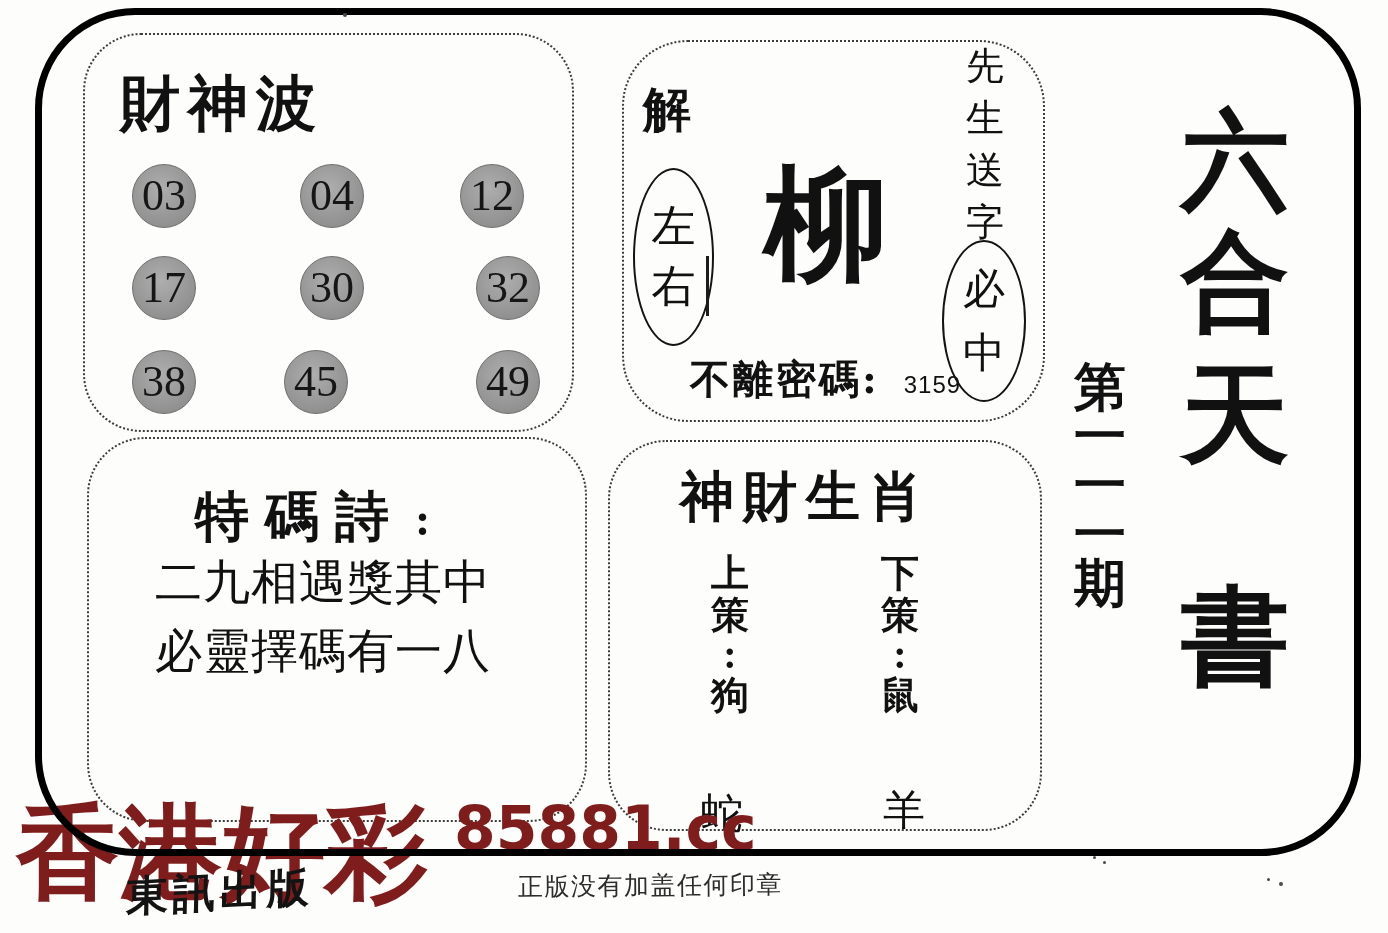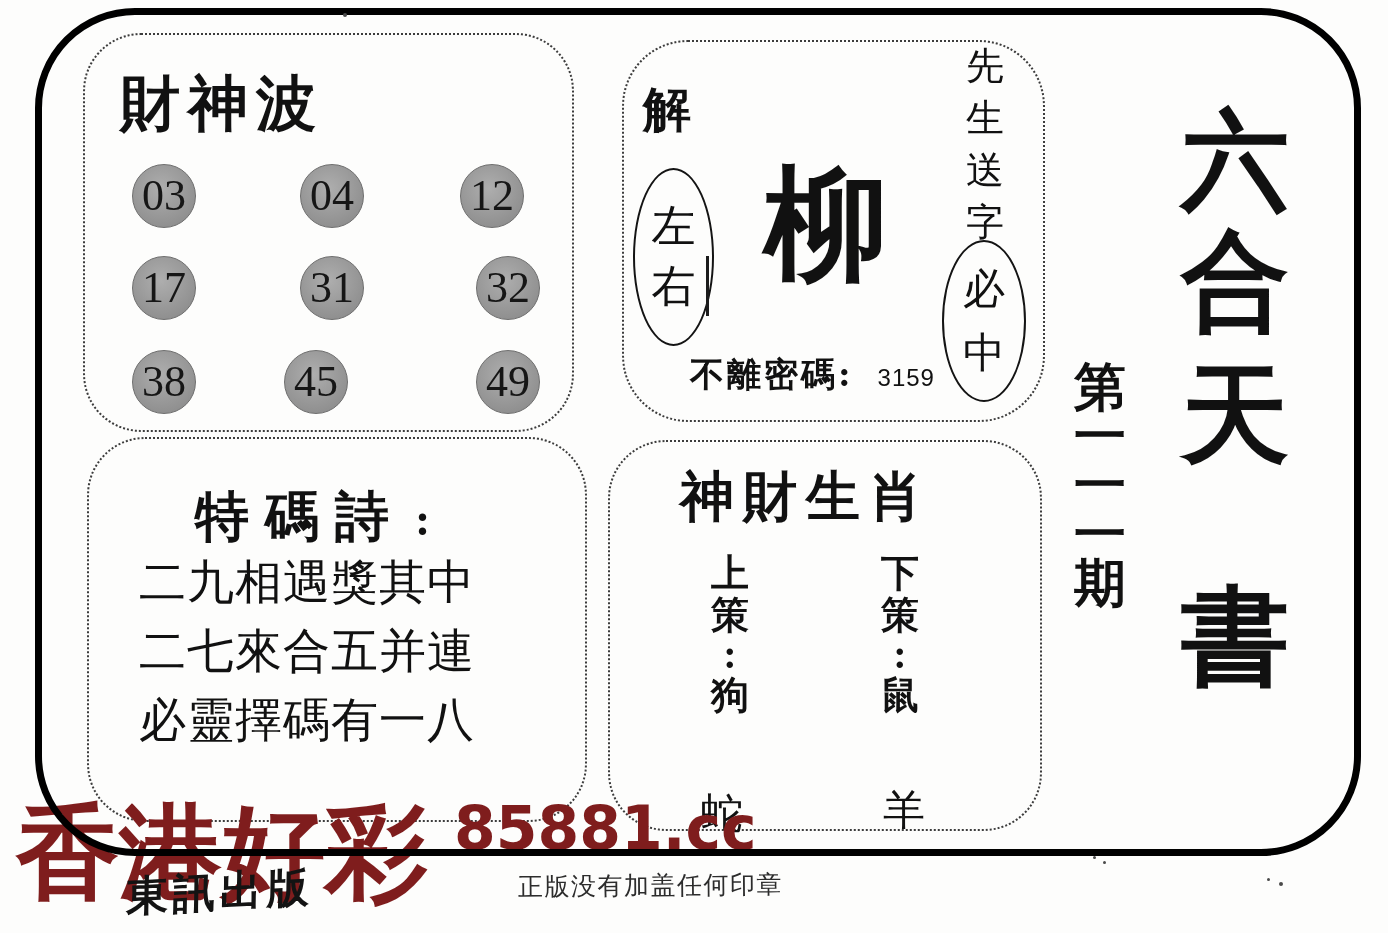--- a/index.html
+++ b/index.html
@@ -58,32 +58,32 @@
   .gift-col{
     left:962px;top:40px;width:46px;text-align:center;z-index:2;
     font-size:38px;line-height:52px;
   }
   .gift-col span{display:block;}
   .ellipse-must{left:942px;top:240px;width:80px;height:158px;gap:22px;z-index:3;background:transparent;}
   .ellipse-must span{font-size:42px;line-height:1;}
   .code-line{
     left:690px;top:352px;display:flex;align-items:baseline;z-index:2;
   }
-  .code-label{font-size:34px;font-weight:900;letter-spacing:3px;
+  .code-label{font-size:40px;font-weight:900;letter-spacing:3px;
     font-family:"DejaVu Serif",serif;}
   .code-value{font-size:24px;font-weight:500;margin-left:24px;letter-spacing:1px;
     font-family:"Liberation Sans",sans-serif;}
   
   .poem-title{left:175px;top:481px;display:flex;align-items:baseline;z-index:2;}
   .poem-title .t{font-size:54px;font-weight:900;letter-spacing:16px;
     font-family:"DejaVu Serif",serif;margin-left:20px;}
   .poem-title .c{font-size:46px;font-weight:900;margin-left:10px;}
   .poem-lines{left:139px;top:548px;z-index:2;font-size:47px;line-height:69px;
     font-weight:500;letter-spacing:1px;font-family:"Liberation Serif",serif;}
-  .poem-lines div{white-space:nowrap;}
+  .poem-lines div{white-space:nowrap;margin-left:16px;}
   
   .zodiac-title{left:680px;top:461px;font-size:54px;font-weight:900;letter-spacing:9px;
     z-index:2;font-family:"DejaVu Serif",serif;}
   .strategy-col{width:50px;text-align:center;z-index:2;font-size:38px;line-height:42px;font-weight:600;}
   .strategy-col span{display:block;}
   .strategy-col .colon{font-weight:900;font-size:40px;line-height:38px;}
   .col-upper{left:705px;top:552px;}
   .col-lower{left:875px;top:552px;}
   .zd-bl{left:701px;top:786px;font-size:42px;z-index:2;}
   .zd-br{left:883px;top:782px;font-size:42px;z-index:2;}
@@ -134,21 +134,21 @@
   <div class="abs num-circle" style="left:300px;top:164px;">
       <span>04</span>
     </div>
   <div class="abs num-circle" style="left:460px;top:164px;text-align:center;">
       <span>12</span>
     </div>
   <div class="abs num-circle" style="left:132px;top:256px;">
       <span>17</span>
     </div>
   <div class="abs num-circle" style="left:300px;top:256px;">
-      <span>31</span>
+      <span>30</span>
     </div>
   <div class="abs num-circle" style="left:476px;top:256px;">
       <span>32</span>
     </div>
   <div class="abs num-circle" style="left:132px;top:350px;">
       <span>38</span>
     </div>
   <div class="abs num-circle" style="left:284px;top:350px;">
       <span>45</span>
     </div>
@@ -184,21 +184,20 @@
     <span class="code-value">3159</span>
   </div>
 
   <div class="abs panel panel-poem"></div>
   <div class="abs poem-title">
     <span class="t">特碼詩</span>
     <span class="c">:</span>
   </div>
   <div class="abs poem-lines">
     <div>二九相遇獎其中</div>
-    <div>二七來合五并連</div>
     <div>必靈擇碼有一八</div>
   </div>
 
   <div class="abs panel panel-zodiac"></div>
   <div class="abs zodiac-title">神財生肖</div>
 
   <div class="abs strategy-col col-upper">
     <span>上</span>
     <span>策</span>
     <span class="colon">:</span>

